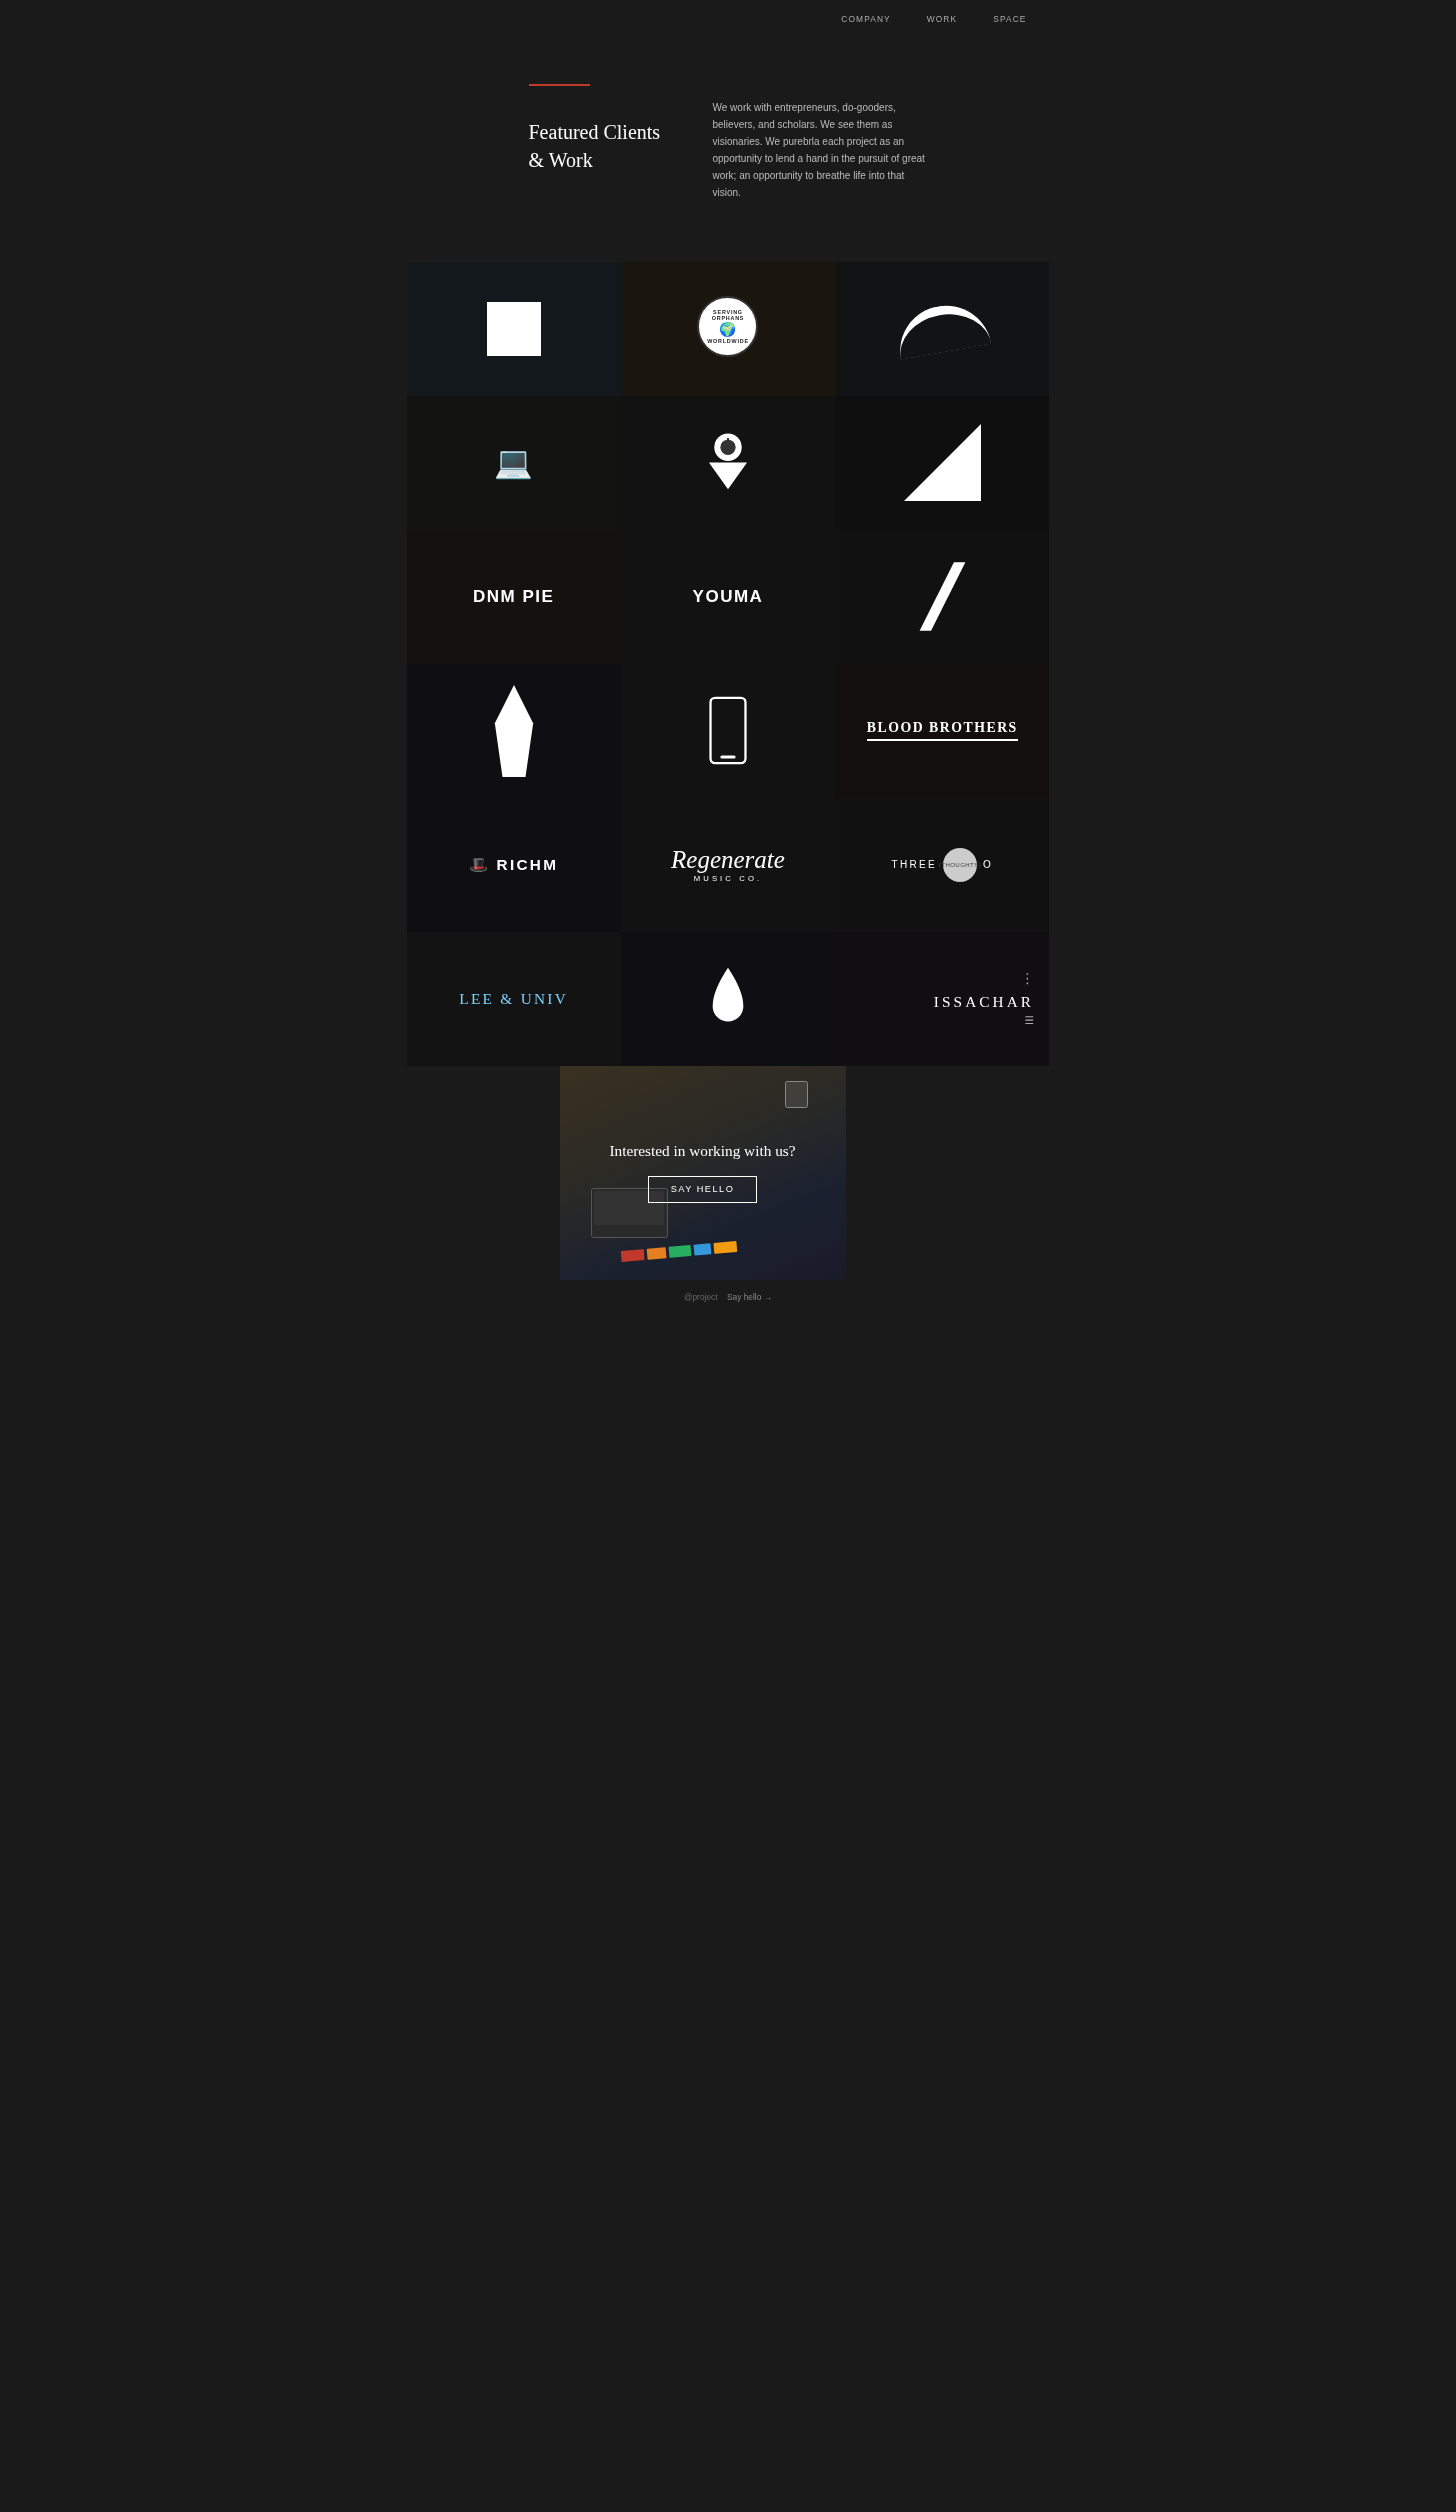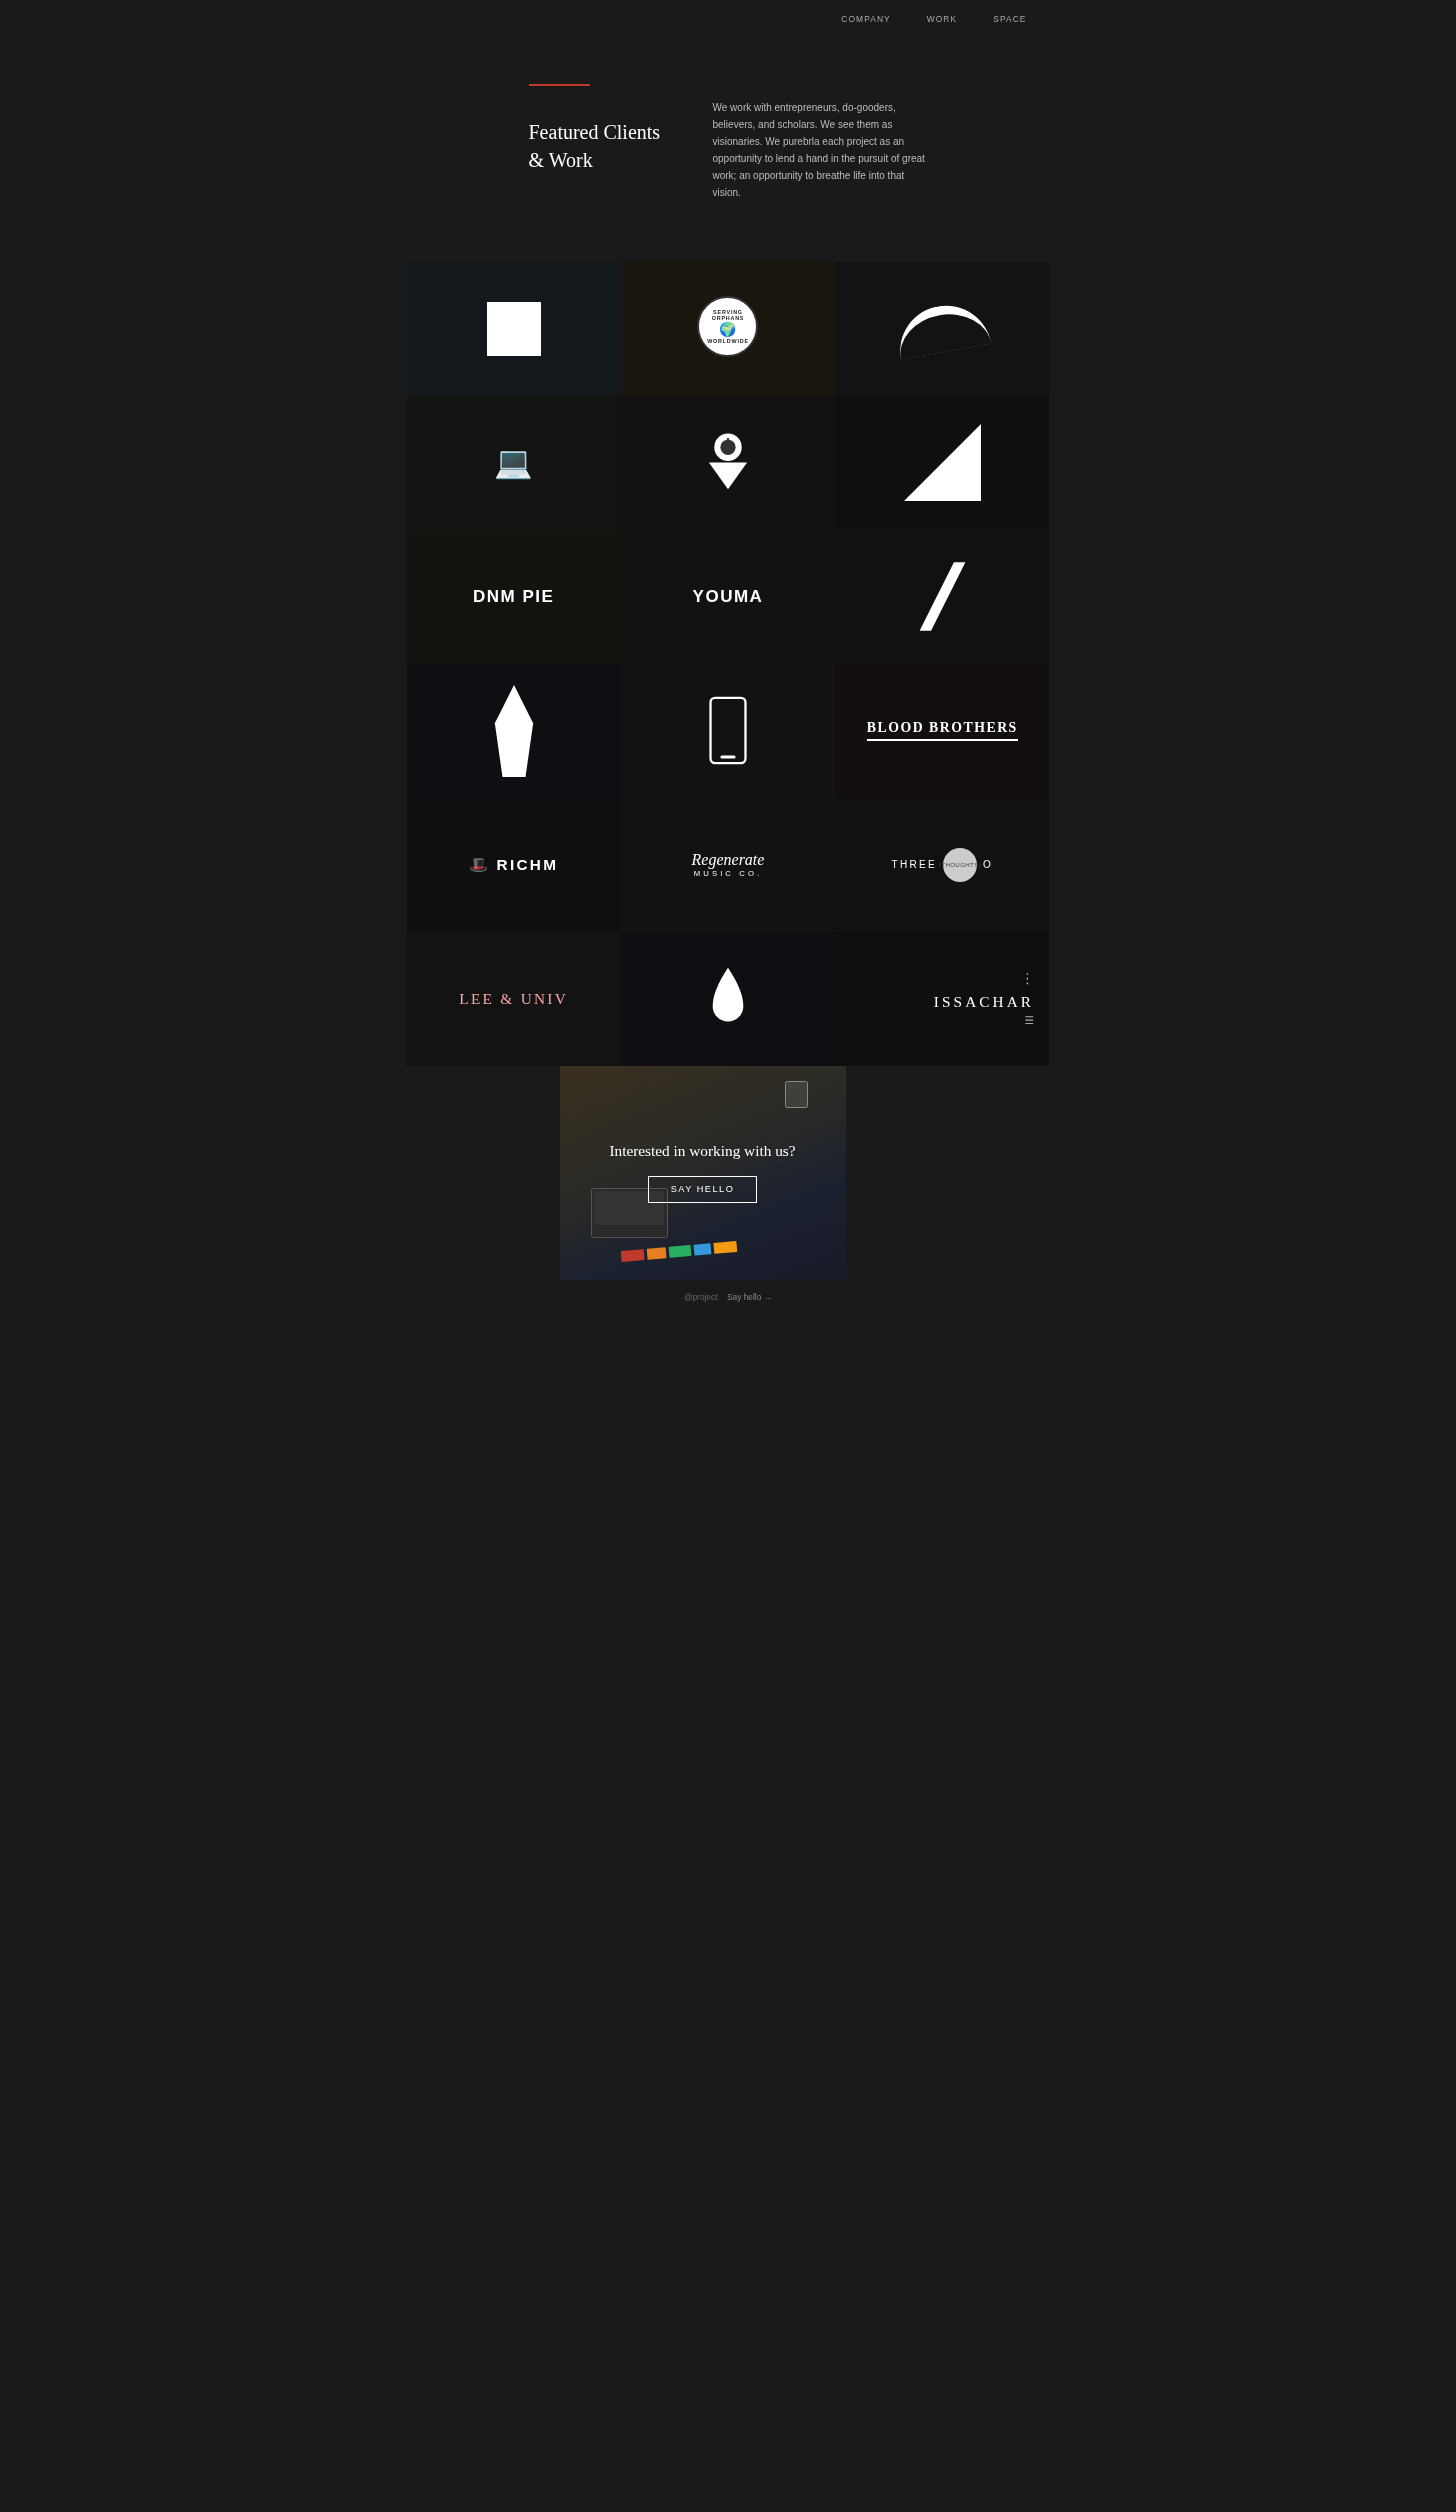--- a/index.html
+++ b/index.html
@@ -231,21 +231,21 @@
       color: #444;
       font-size: 6.1px;
       letter-spacing: 0.4px;
       font-family: Arial, sans-serif;
       text-align: center;
       padding: 3.1px;
     }
 
     
     .lee-logo {
-      color: #fca5a5;
+      color: #7dd3fc;
       font-size: 15.3px;
       font-family: Georgia, serif;
       letter-spacing: 2.3px;
     }
 
     
     .issachar-logo {
       color: #fff;
       font-size: 15.3px;
       font-family: Georgia, serif;
@@ -442,21 +442,21 @@
         <span class="hat-icon" style="font-size:15.3px;">🎩</span>
         <span>RICHM</span>
       </div>
     </div>
   </div>
 
   <div class="portfolio-item">
     <div class="bg bg-regen"></div>
     <div class="logo-overlay">
       <div class="regen-logo">
-        <div style="font-size:16px; font-style:italic;">Regenerate</div>
+        <div style="font-size:25px; font-style:italic;">Regenerate</div>
         <div class="sub">MUSIC CO.</div>
       </div>
     </div>
   </div>
 
   <div class="portfolio-item">
     <div class="bg bg-three"></div>
     <div class="logo-overlay">
       <div class="three-logo">
         <span>THREE</span>

